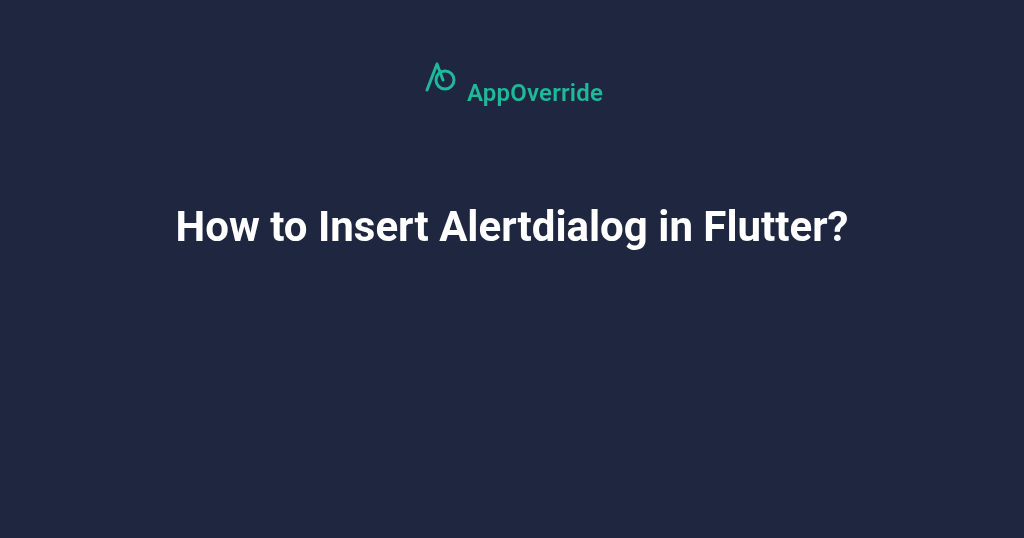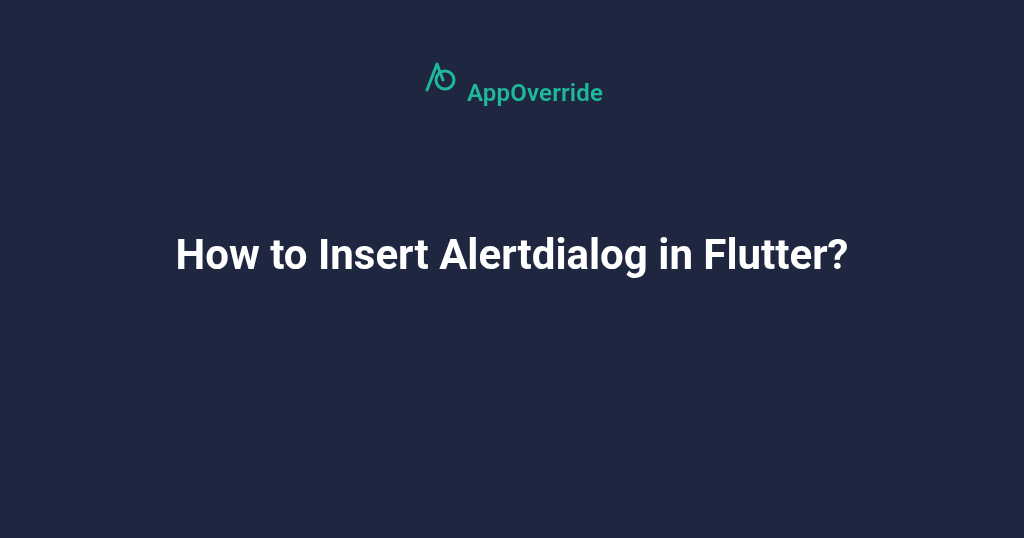--- a/index.html
+++ b/index.html
@@ -28,21 +28,21 @@
       height: 36px;
     }
     .logo-text {
       color: #1fb89a;
       font-size: 24px;
       font-weight: 600;
       letter-spacing: 0.2px;
       margin-top: 31px;
     }
     .headline {
-      margin-top: 120px;
+      margin-top: 92px;
       color: #ffffff;
       font-size: 42px;
       font-weight: 700;
       text-align: center;
       line-height: 1.35;
       max-width: 820px;
     }
   </style>
 </head>
 <body>

